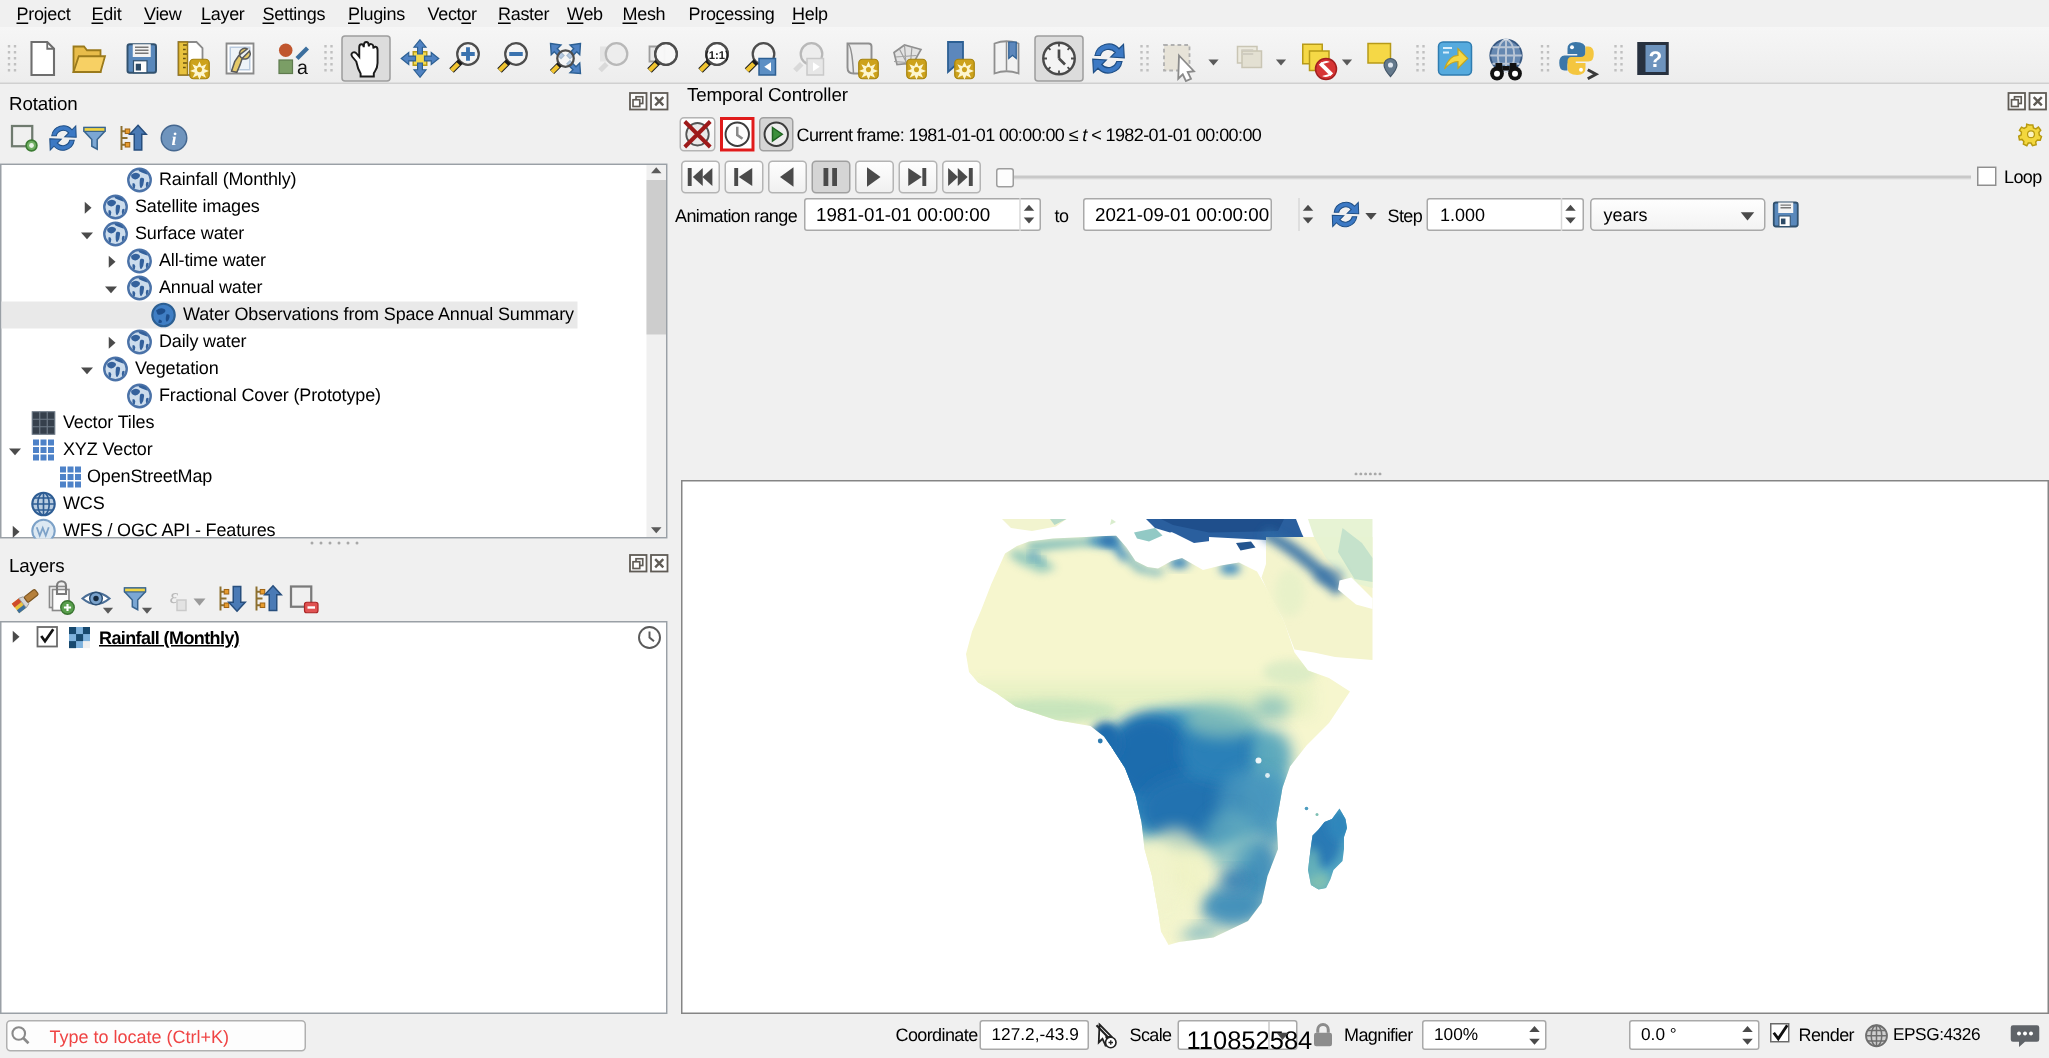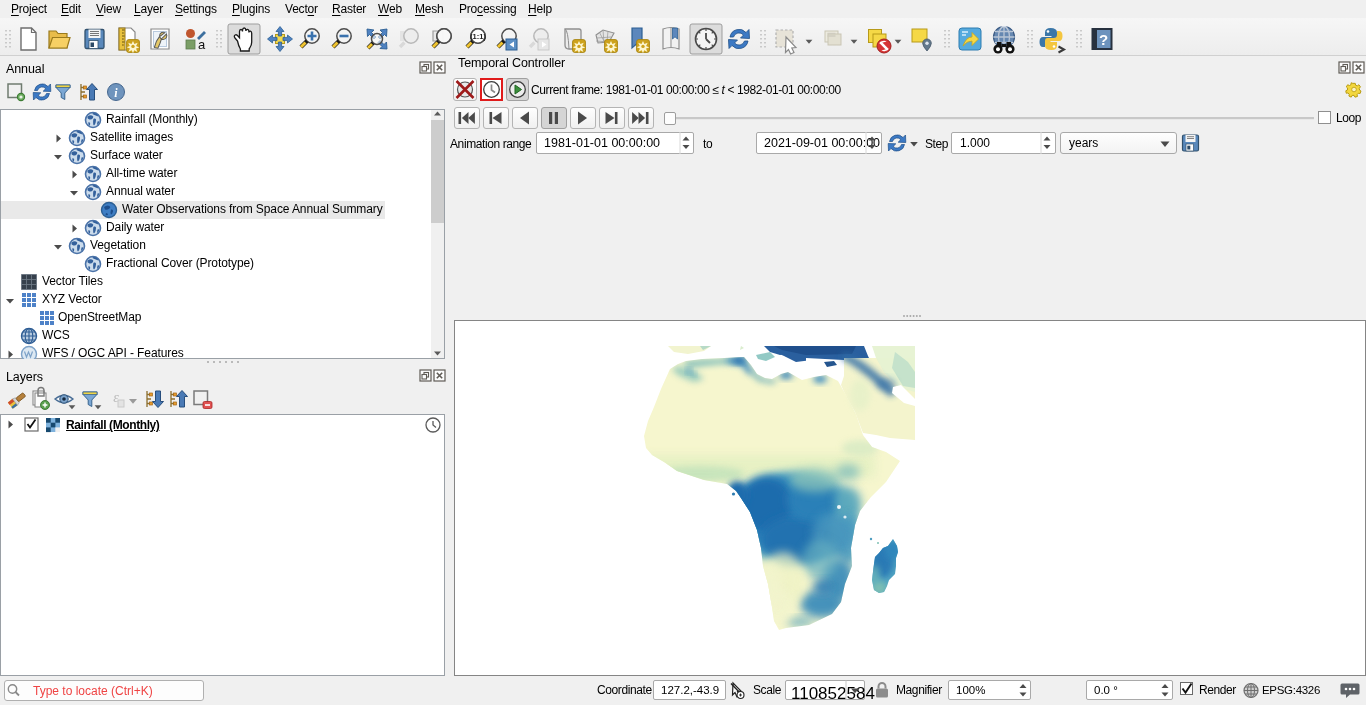--- a/index.html
+++ b/index.html
@@ -300,21 +300,21 @@
       <path d="M7.5 7.5 L13 10.5 L7.5 13.5" fill="none" stroke="#3a3a3a" stroke-width="2"></path>
     </g>
 
 <g transform="translate(1102,39)">
       <rect x="-10.5" y="-11" width="21" height="22" fill="#27313f"></rect>
       <rect x="-5" y="-9" width="13.5" height="18" fill="#6d93bd"></rect>
       <text x="1.5" y="5.5" font-size="15" font-weight="bold" text-anchor="middle" font-family="Liberation Sans" fill="#fff">?</text>
     </g>
 </svg>
 
-<div class="ptitle" style="left:6px;top:62px;">Annual</div>
+<div class="ptitle" style="left:6px;top:62px;">Rotation</div>
 <svg class="abs" style="left:0;top:57px" width="446" height="52" viewBox="0 57 446 52" id="browtools">
 <defs>
   <g id="pfloat">
         <rect x="0" y="0" width="11" height="11" fill="#fdfdfd" stroke="#5f5b55" stroke-width="1.2"></rect>
         <rect x="4" y="2.5" width="4.5" height="4.5" fill="none" stroke="#5f5b55" stroke-width="1.1"></rect>
         <rect x="2" y="4.5" width="4.5" height="4.5" fill="#fdfdfd" stroke="#5f5b55" stroke-width="1.1"></rect>
       </g>
   <g id="pclose">
         <rect x="0" y="0" width="11" height="11" fill="#fdfdfd" stroke="#5f5b55" stroke-width="1.2"></rect>
         <path d="M2.8 2.8 L8.2 8.2 M8.2 2.8 L2.8 8.2" stroke="#5f5b55" stroke-width="1.6"></path>
@@ -612,21 +612,21 @@
 <div class="abs" style="left:664px;top:112px;width:12px;height:13px;background:#fdfdfd;border:1px solid #9d9d9d;border-radius:2px;"></div>
 
 <div class="abs" style="left:1318px;top:111px;width:13px;height:13px;background:#fff;border:1px solid #8f8f8f;"></div>
 <div class="lbl" style="left:1336px;top:111px;">Loop</div>
 
 <div class="lbl" style="left:450px;top:137px;">Animation range</div>
 <div class="field" style="left:536px;top:132px;width:158px;height:22px;border-radius:2px;font-size:12.5px;">
     <span style="position:absolute;left:7px;top:3px;">1981-01-01 00:00:00</span>
   </div>
 <div class="lbl" style="left:703px;top:137px;">to</div>
-<div class="field" style="left:756px;top:132px;width:126px;height:22px;border-radius:2px;font-size:12.5px;">
+<div class="field" style="left:722px;top:132px;width:126px;height:22px;border-radius:2px;font-size:12.5px;">
     <span style="position:absolute;left:7px;top:3px;">2021-09-01 00:00:00</span>
   </div>
 <div class="lbl" style="left:925px;top:137px;">Step</div>
 <div class="field" style="left:951px;top:132px;width:105px;height:22px;border-radius:2px;">
     <span style="position:absolute;left:8px;top:3px;">1.000</span>
   </div>
 <div class="field" style="left:1060px;top:132px;width:117px;height:22px;border-radius:3px;background:linear-gradient(#fefefe,#f3f3f3);">
     <span style="position:absolute;left:8px;top:3px;">years</span>
   </div>
 <svg class="abs" style="left:440px;top:57px" width="926" height="260" viewBox="440 57 926 260" id="tcicons">

